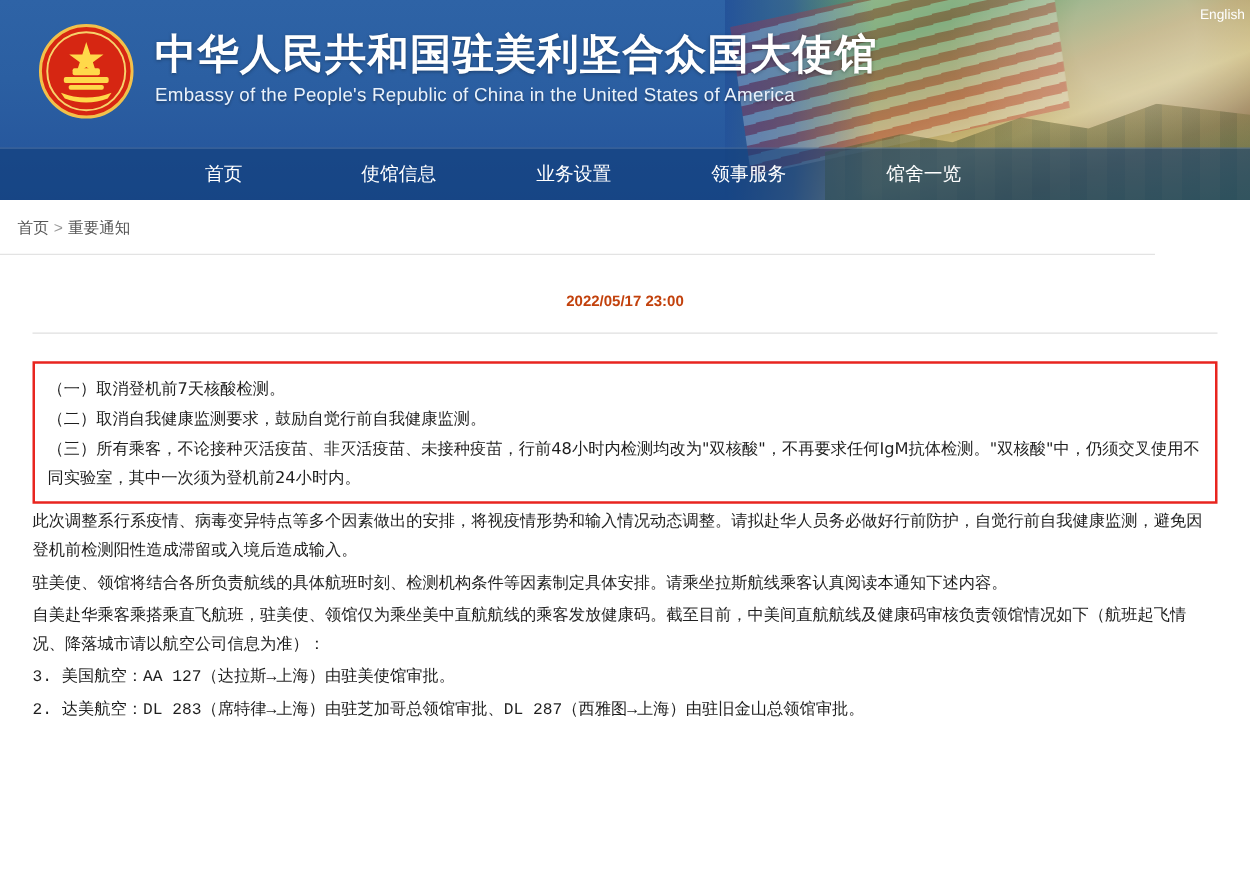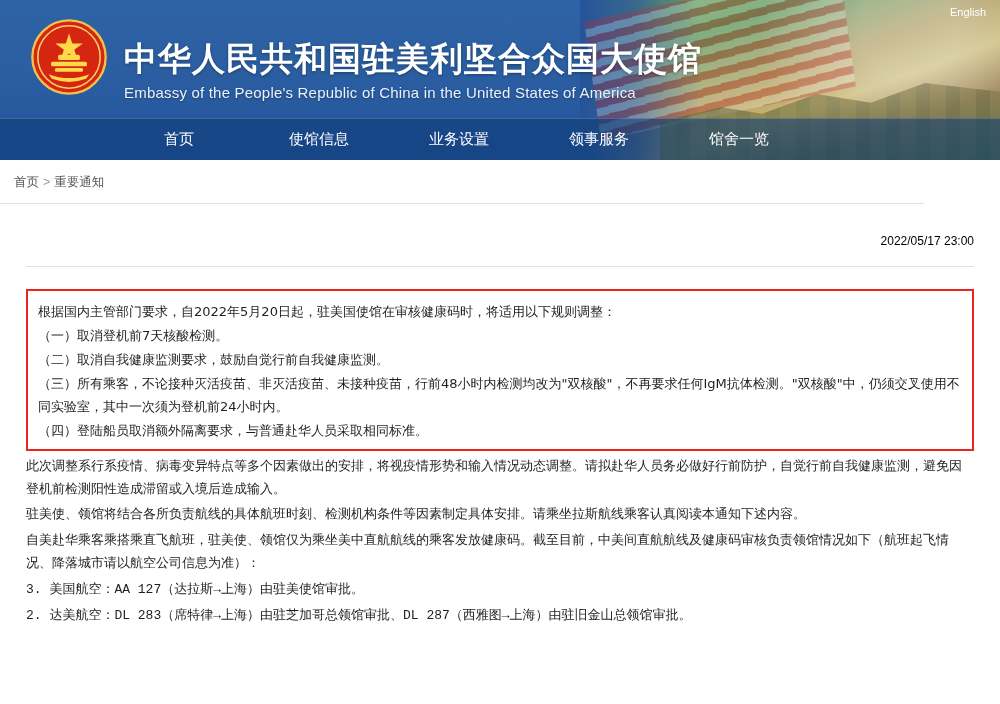--- a/index.html
+++ b/index.html
@@ -46,30 +46,30 @@
   }
   .hdr-wall {
     position: absolute; right: 0; bottom: 0;
     width: 340px; height: 110px;
     background:
       linear-gradient(180deg, rgba(120,150,90,0) 0%, rgba(70,100,55,.55) 100%),
       repeating-linear-gradient(90deg, rgba(160,130,80,.45) 0 16px, rgba(110,90,55,.35) 16px 30px);
     clip-path: polygon(0 65%, 18% 52%, 30% 58%, 46% 40%, 62% 48%, 78% 30%, 100% 38%, 100% 100%, 0 100%);
   }
   .lang-link {
-    position: absolute; right: 14px; top: 6px;
+    position: absolute; right: 4px; top: 6px;
     color: #ffffff; font-size: 11px; text-decoration: none;
     z-index: 6;
   }
   .emblem {
     position: absolute; left: 30px; top: 18px;
     width: 78px; height: 78px;
     z-index: 5;
   }
-  .titles { position: absolute; left: 124px; top: 36px; z-index: 5; }
+  .titles { position: absolute; left: 124px; top: 20px; z-index: 5; }
   .title-cn {
     color: #ffffff; font-size: 33px; font-weight: bold; letter-spacing: 1px;
     text-shadow: 0 1px 3px rgba(0,0,0,.35);
     line-height: 46px;
     white-space: nowrap;
   }
   .title-en {
     color: #eaf2fb; font-size: 15px; font-weight: normal;
     letter-spacing: .2px; margin-top: 2px; white-space: nowrap;
     text-shadow: 0 1px 2px rgba(0,0,0,.3);
@@ -108,24 +108,25 @@
   .art-title {
     text-align: center;
     font-size: 21px;
     font-weight: bold;
     color: #1a1a1a;
     margin: 44px 0 0 0;
     line-height: 32px;
     font-family: "DejaVu Sans", sans-serif;
   }
   .art-date {
-    text-align: right;
+    text-align: center;
     font-size: 12px;
-    color: #000000;
+    color: #c2410c;
     margin: 30px 0 18px 0;
+    font-weight: bold;
   }
   .divider {
     border: 0; border-top: 1px solid #e0e0e0; margin: 0 0 22px 0;
   }
 
   .body-text {
     font-size: 13px;
     color: #1f1f1f;
     line-height: 23px;
     font-family: "DejaVu Sans", sans-serif;
@@ -184,25 +185,23 @@
   </div>
 </div>
 
 <div class="article">
   <div class="art-date">2022/05/17 23:00</div>
   <hr class="divider">
 
   <div class="body-text">
 
     <div class="redbox">
-      <p>根据国内主管部门要求，自2022年5月20日起，驻美国使馆在审核健康码时，将适用以下规则调整：</p>
       <p>（一）取消登机前7天核酸检测。</p>
       <p>（二）取消自我健康监测要求，鼓励自觉行前自我健康监测。</p>
       <p>（三）所有乘客，不论接种灭活疫苗、非灭活疫苗、未接种疫苗，行前48小时内检测均改为"双核酸"，不再要求任何IgM抗体检测。"双核酸"中，仍须交叉使用不同实验室，其中一次须为登机前24小时内。</p>
-      <p>（四）登陆船员取消额外隔离要求，与普通赴华人员采取相同标准。</p>
     </div>
 
     <p class="para">此次调整系行系疫情、病毒变异特点等多个因素做出的安排，将视疫情形势和输入情况动态调整。请拟赴华人员务必做好行前防护，自觉行前自我健康监测，避免因登机前检测阳性造成滞留或入境后造成输入。</p>
     <p class="para-tight">驻美使、领馆将结合各所负责航线的具体航班时刻、检测机构条件等因素制定具体安排。请乘坐拉斯航线乘客认真阅读本通知下述内容。</p>
 
     <p class="para-tight">自美赴华乘客乘搭乘直飞航班，驻美使、领馆仅为乘坐美中直航航线的乘客发放健康码。截至目前，中美间直航航线及健康码审核负责领馆情况如下（航班起飞情况、降落城市请以航空公司信息为准）：</p>
 
     <p class="para-tight">3. 美国航空：AA 127（达拉斯→上海）由驻美使馆审批。</p>
     <p class="para-tight">2. 达美航空：DL 283（席特律→上海）由驻芝加哥总领馆审批、DL 287（西雅图→上海）由驻旧金山总领馆审批。</p>
 

